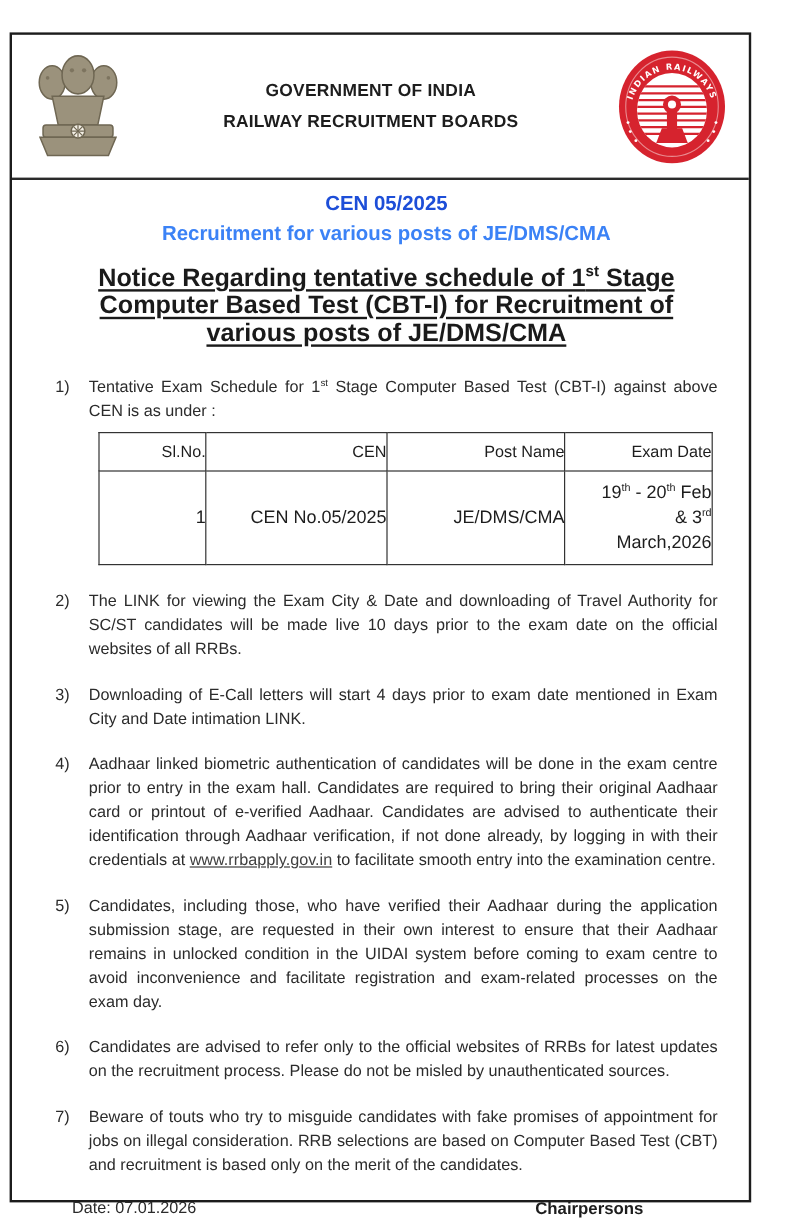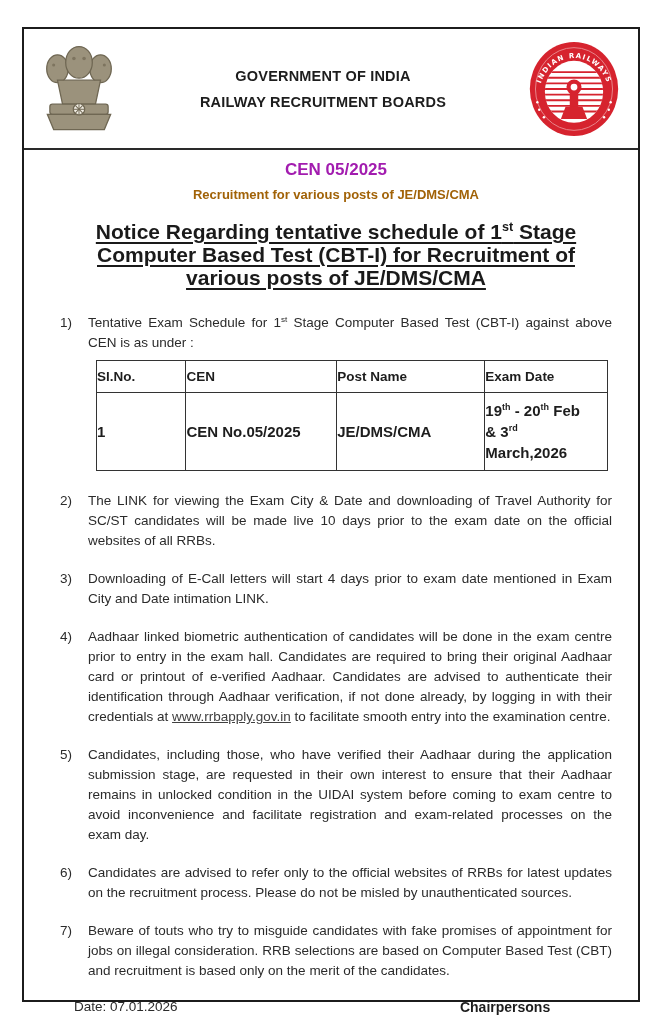--- a/index.html
+++ b/index.html
@@ -3,44 +3,44 @@
 <meta charset="utf-8">
 <style>
   * { margin:0; padding:0; box-sizing:border-box; }
   html,body { background:#ffffff; }
   body {
     width:662px; height:1020px; position:relative;
     font-family:"Liberation Sans","DejaVu Sans",sans-serif;
     color:#2b2b2b;
   }
   .doc {
-    position:absolute; left:22px; top:27px; width:618px; height:975px;
+    position:absolute; left:8px; top:27px; width:618px; height:975px;
     border:2px solid #1c1c1c; background:#fff;
   }
   
   .hdr {
     display:flex; align-items:center;
     height:121px; border-bottom:2px solid #2a2a2a;
     padding:6px 14px 6px 12px;
   }
   .hdr .emblem-wrap { width:86px; display:flex; justify-content:center; }
   .hdr .gov-lines { flex:1; text-align:center; }
   .hdr .gov-lines div {
     font-weight:bold; font-size:14.5px; line-height:26px; color:#1d1d1d;
     letter-spacing:.2px;
   }
   .hdr .logo-wrap { width:100px; display:flex; justify-content:center; }
   
   .main { padding:0 26px 0 36px; }
   .cen-title {
-    text-align:center; font-weight:bold; font-size:17px; color:#a21caf;
+    text-align:center; font-weight:bold; font-size:17px; color:#1d4ed8;
     margin-top:8px; line-height:24px;
   }
   .cen-sub {
-    text-align:center; font-weight:bold; font-size:13px; color:#a16207;
+    text-align:center; font-weight:bold; font-size:17px; color:#3b82f6;
     line-height:26px;
   }
   .notice-heading {
     margin:12px auto 0 auto; width:98%;
     text-align:center; font-weight:bold; font-size:21px; color:#1a1a1a;
     line-height:23px; text-decoration:underline;
     text-underline-offset:3px;
   }
   
   .item { display:flex; margin-top:18px; }
@@ -52,22 +52,22 @@
     margin-left:6px;
   }
   sup { font-size:.6em; vertical-align:super; line-height:0; }
   a.doc-link { color:#404040; text-decoration:underline; cursor:pointer; }
   
   table.sched {
     border-collapse:collapse; margin:7px 0 2px 8px; width:512px;
     table-layout:fixed;
   }
   table.sched th, table.sched td {
-    border:1.6px solid #333; text-align:left; vertical-align:middle;
-    font-weight:bold; color:#1d1d1d;
+    border:1.6px solid #333; text-align:right; vertical-align:middle;
+    font-weight:normal; color:#1d1d1d;
   }
   table.sched th { font-size:13.5px; height:32px; }
   table.sched td { font-size:15px; height:78px; line-height:21px; }
   .col-sl { width:17.5%; } .col-cen { width:29.5%; }
   .col-post { width:29%; } .col-date { width:24%; }
   
   .ftr {
     display:flex; justify-content:space-between; align-items:flex-start;
     margin-top:16px; padding:0 38px 0 50px;gap:42px;
   }

